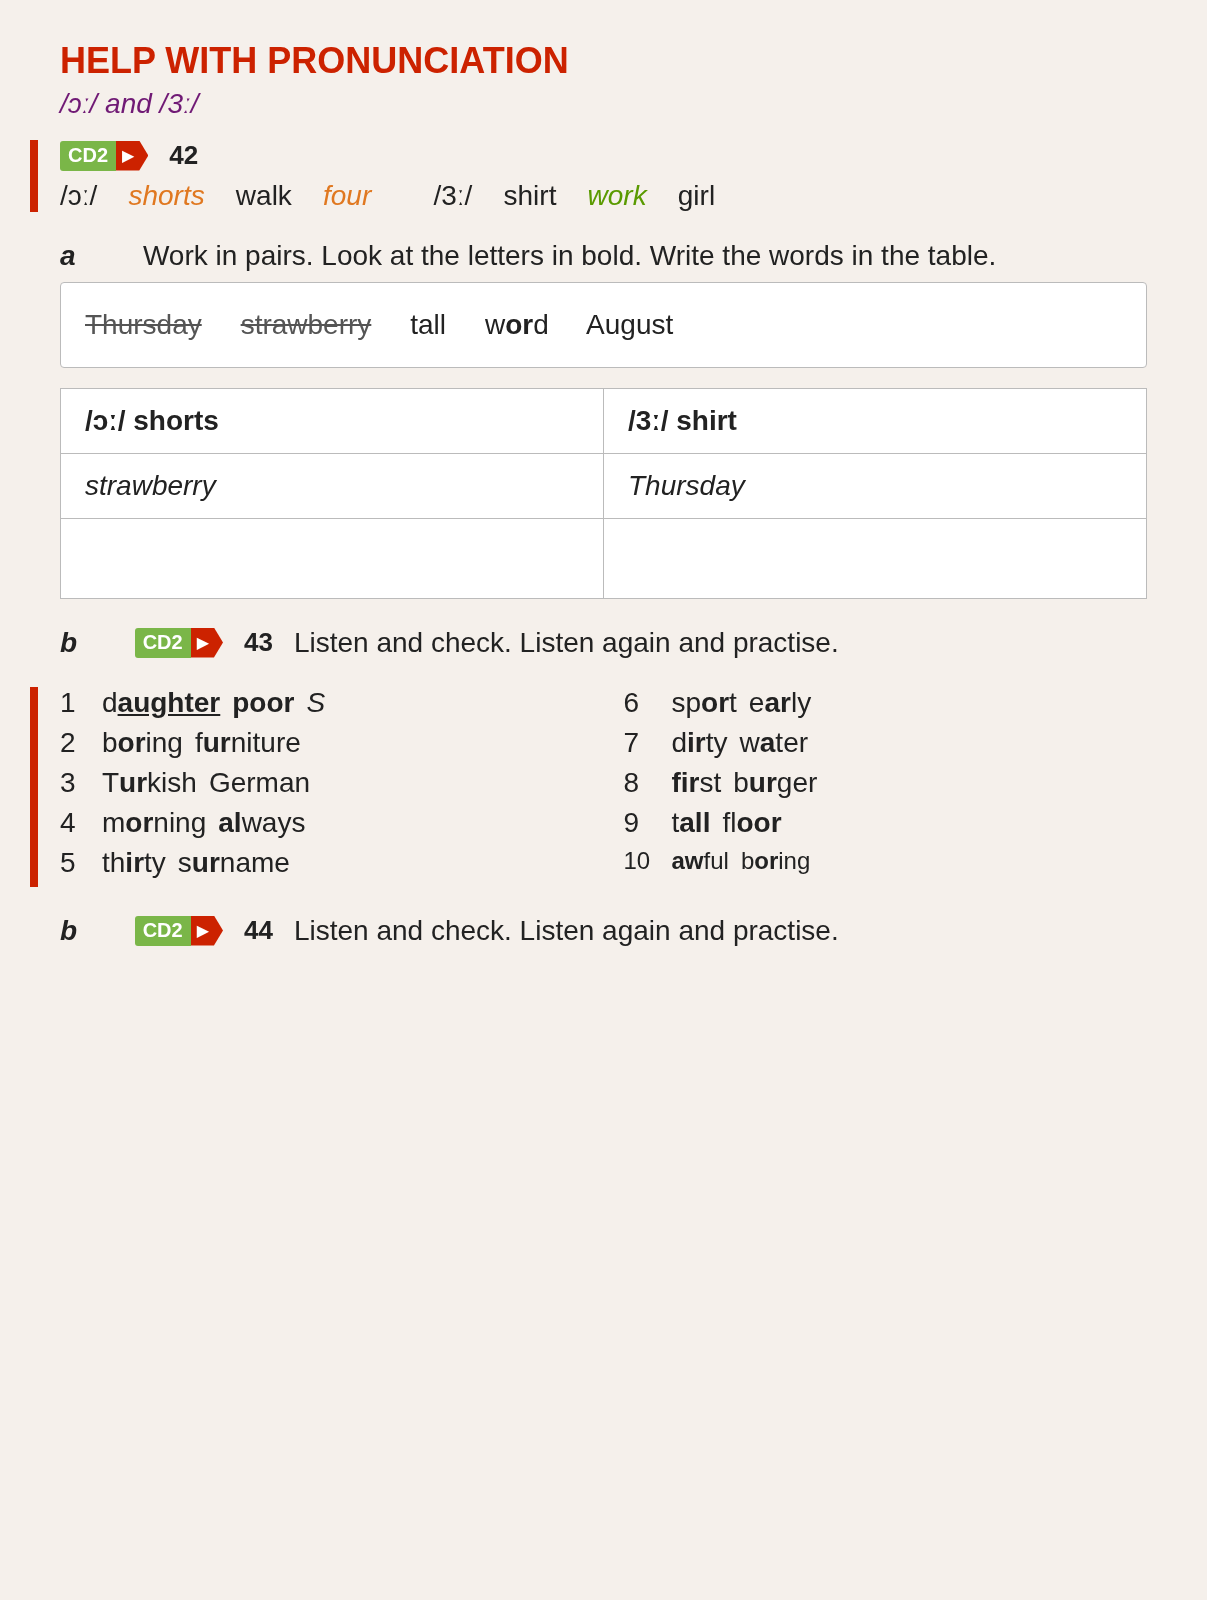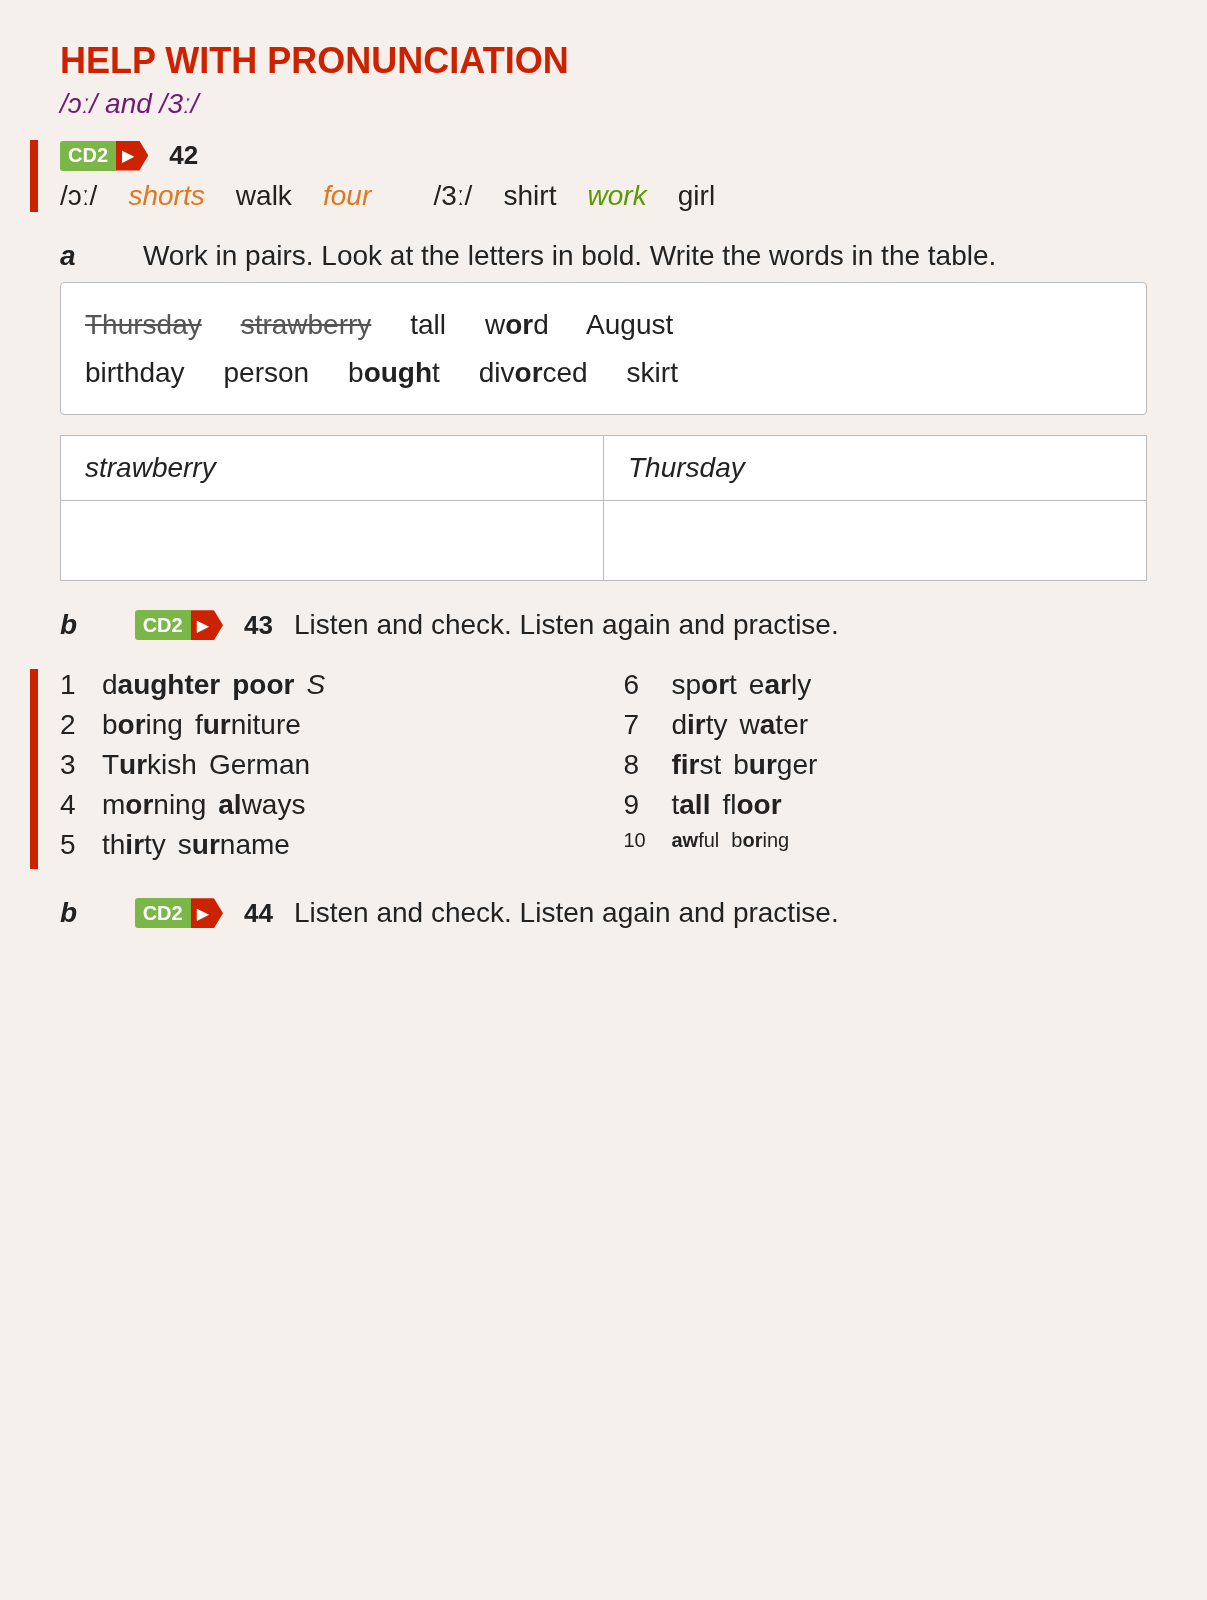--- a/index.html
+++ b/index.html
@@ -170,35 +170,28 @@
       <span class="strikethrough">Thursday</span>
       &nbsp;&nbsp;&nbsp;
       <span class="strikethrough">strawberry</span>
       &nbsp;&nbsp;&nbsp;
       <span>tall</span>
       &nbsp;&nbsp;&nbsp;
       <span>w<span class="bold-letters">or</span>d</span>
       &nbsp;&nbsp;&nbsp;
       <span>August</span>
     </div>
-    <div>
-      <span>birthday</span>
-      &nbsp;&nbsp;&nbsp;
-      <span>person</span>
-      &nbsp;&nbsp;&nbsp;
-      <span>b<span class="bold-letters">ough</span>t</span>
-      &nbsp;&nbsp;&nbsp;
-      <span>div<span class="bold-letters">or</span>ced</span>
-      &nbsp;&nbsp;&nbsp;
-      <span>skirt</span>
-    </div>
   </div>
 
   <table class="two-col-table">
     <tbody>
+        <tr>
+      <td class="header-cell">/ɔː/  shorts</td>
+      <td class="header-cell">/3ː/  shirt</td>
+    </tr>
     <tr>
       <td class="italic-word">strawberry</td>
       <td class="italic-word">Thursday</td>
     </tr>
     <tr>
       <td style="height:80px;"></td>
       <td></td>
     </tr>
   </tbody>
     </table>
@@ -218,21 +211,21 @@
 </div>
 
 <div class="section">
   <div class="red-bar"></div>
 
   <div style="display:grid;grid-template-columns:1fr 1fr;gap:4px 40px;margin-bottom:16px;">
 
     <div>
       <div style="display:flex;gap:12px;margin-bottom:8px;font-size:28px;">
         <span style="min-width:30px;">1</span>
-        <span>d<span style="font-weight:bold;">aughter</span></span>
+        <span>d<span style="font-weight:bold;text-decoration:underline;">aughter</span></span>
         <span style="font-weight:bold;">poor</span>
         <span style="font-style:italic;">S</span>
       </div>
       <div style="display:flex;gap:12px;margin-bottom:8px;font-size:28px;">
         <span style="min-width:30px;">2</span>
         <span>b<span style="font-weight:bold;">or</span>ing</span>
         <span>f<span style="font-weight:bold;">ur</span>niture</span>
       </div>
       <div style="display:flex;gap:12px;margin-bottom:8px;font-size:28px;">
         <span style="min-width:30px;">3</span>
@@ -265,21 +258,21 @@
       <div style="display:flex;gap:12px;margin-bottom:8px;font-size:28px;">
         <span style="min-width:36px;">8</span>
         <span><span style="font-weight:bold;">fir</span>st</span>
         <span>b<span style="font-weight:bold;">ur</span>ger</span>
       </div>
       <div style="display:flex;gap:12px;margin-bottom:8px;font-size:28px;">
         <span style="min-width:36px;">9</span>
         <span>t<span style="font-weight:bold;">all</span></span>
         <span>fl<span style="font-weight:bold;">oor</span></span>
       </div>
-      <div style="display:flex;gap:12px;margin-bottom:8px;font-size:20px;">
+      <div style="display:flex;gap:12px;margin-bottom:8px;font-size:24px;">
         <span style="min-width:36px;">10</span>
         <span><span style="font-weight:bold;">aw</span>ful</span>
         <span>b<span style="font-weight:bold;">or</span>ing</span>
       </div>
     </div>
   </div>
 </div>
 
 <div class="section">
   <div class="instruction-line">

